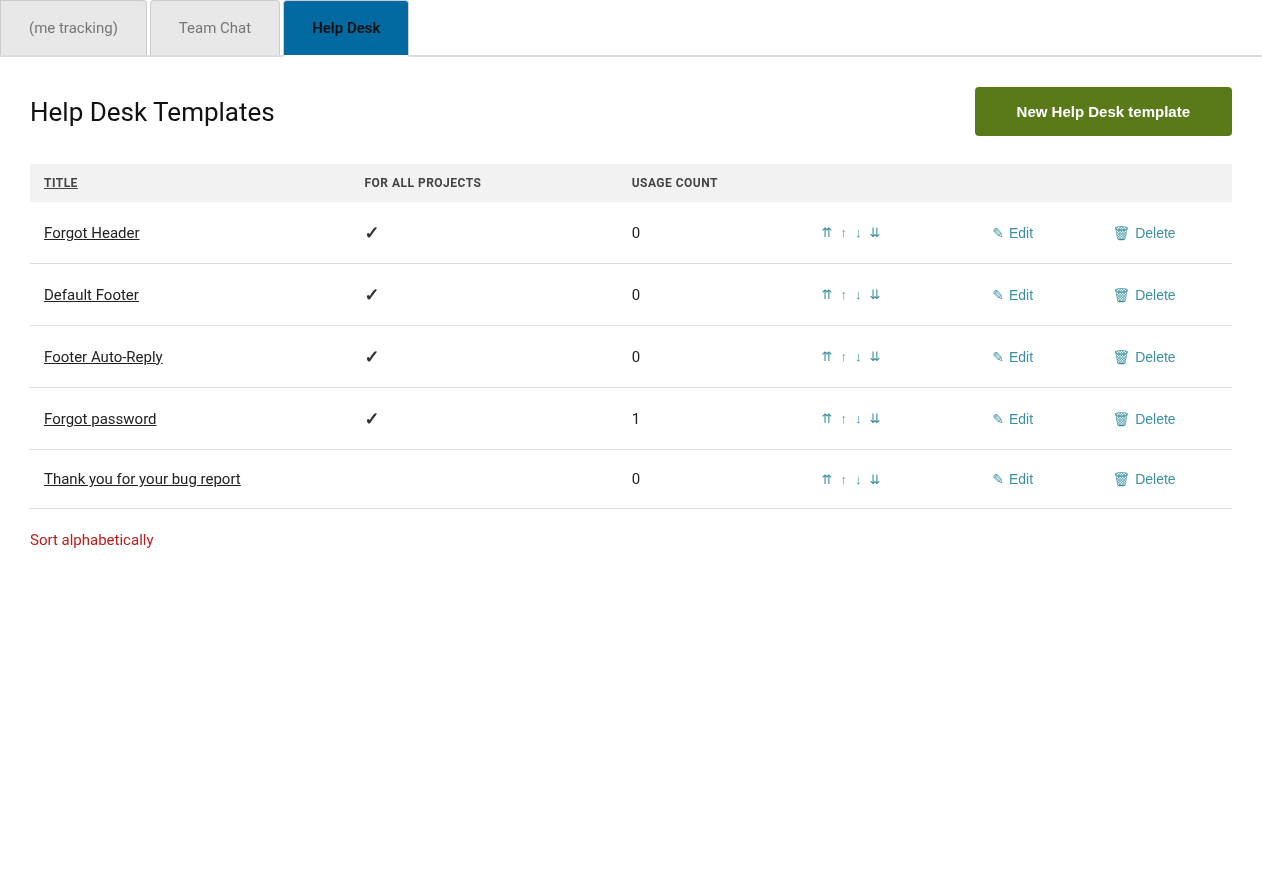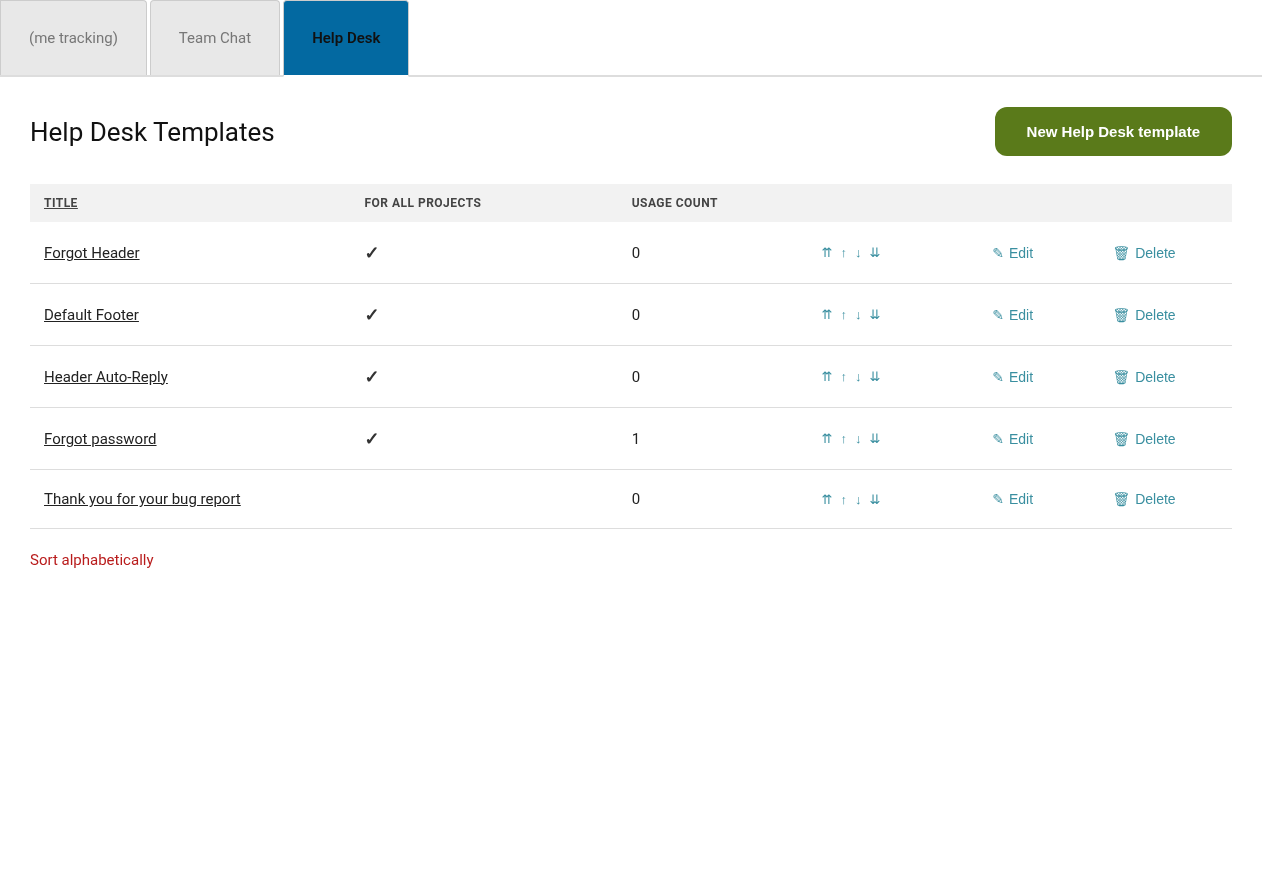--- a/index.html
+++ b/index.html
@@ -7,21 +7,21 @@
 
     
     .tabs-bar {
       display: flex;
       align-items: flex-end;
       border-bottom: 2px solid #ddd;
       padding: 0 0 0 0;
       background: #fff;
     }
     .tab {
-      padding: 28px 28px;
+      padding: 18px 28px;
       cursor: pointer;
       color: #777;
       background: #e8e8e8;
       border: 1px solid #ccc;
       border-bottom: none;
       margin-right: 3px;
       border-radius: 4px 4px 0 0;
       font-size: 15px;
       user-select: none;
     }
@@ -53,22 +53,22 @@
     }
     .page-title {
       font-size: 26px;
       font-weight: 400;
       color: #111;
     }
     .btn-new {
       background: #5a7a1a;
       color: #fff;
       border: none;
-      padding: 16px 32px;
-      border-radius: 12px;
+      padding: 16px 42px;
+      border-radius: 4px;
       font-size: 15px;
       font-weight: 600;
       cursor: pointer;
       text-align: center;
     }
 
     
     .data-table {
       width: 100%;
       border-collapse: collapse;
@@ -224,21 +224,21 @@
           <td class="col-edit"><button class="action-link">
               <span class="action-icon">✎</span>
               <span>Edit</span>
             </button></td>
           <td class="col-delete"><button class="action-link">
               <span class="action-icon">🗑</span>
               <span>Delete</span>
             </button></td>
         </tr>
         <tr>
-          <td class="col-title">Header Auto-Reply</td>
+          <td class="col-title">Footer Auto-Reply</td>
           <td class="col-all-projects"><span class="checkmark">✓</span></td>
           <td class="col-usage">0</td>
           <td class="col-sort">
             <div class="sort-arrows">
               <button class="arrow-btn" title="Move to top">⇈</button>
               <button class="arrow-btn" title="Move up">↑</button>
               <button class="arrow-btn" title="Move down">↓</button>
               <button class="arrow-btn" title="Move to bottom">⇊</button>
             </div>
           </td>

